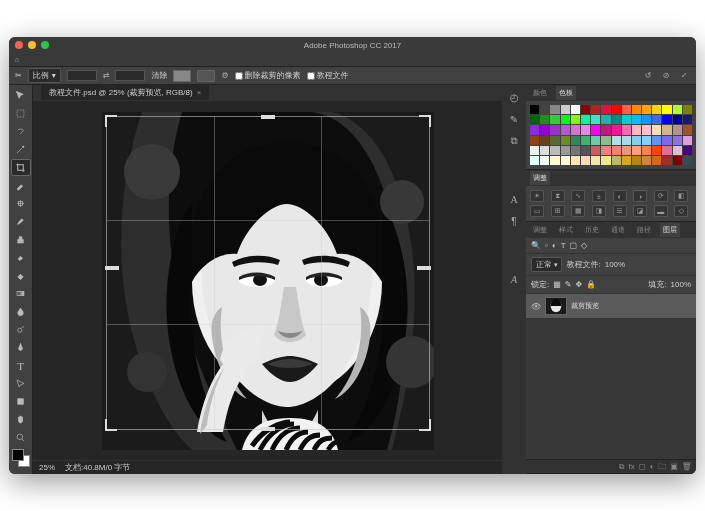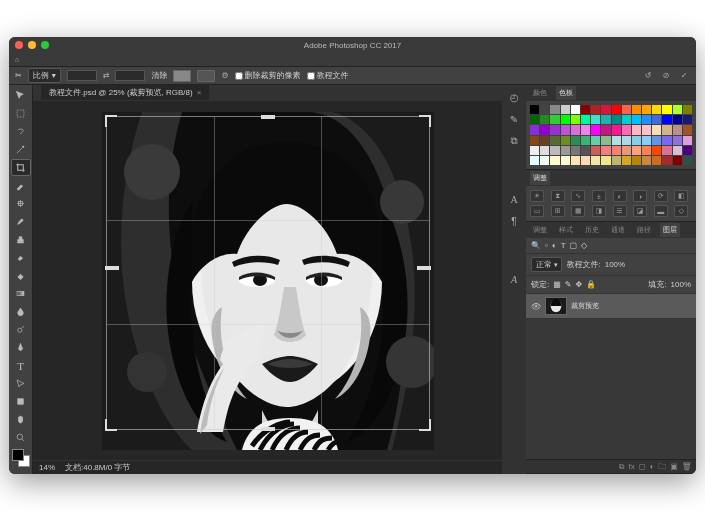--- a/index.html
+++ b/index.html
@@ -313,21 +313,21 @@
             <div class="handle h-bl"></div>
             <div class="handle h-br"></div>
             <div class="handle mid h-t"></div>
             <div class="handle mid h-b"></div>
             <div class="handle mid h-l"></div>
             <div class="handle mid h-r"></div>
           </div>
         </div>
       </div>
       <div class="statusbar">
-        <span>14%</span>
+        <span>25%</span>
         <span>文档:40.8M/0 字节</span>
       </div>
     </div>
 
     <div class="dock">
       <div class="di">◴</div>
       <div class="di">✎</div>
       <div class="di">⧉</div>
       <div style="height:30px"></div>
       <div class="di" style="font-family:serif">A</div>

